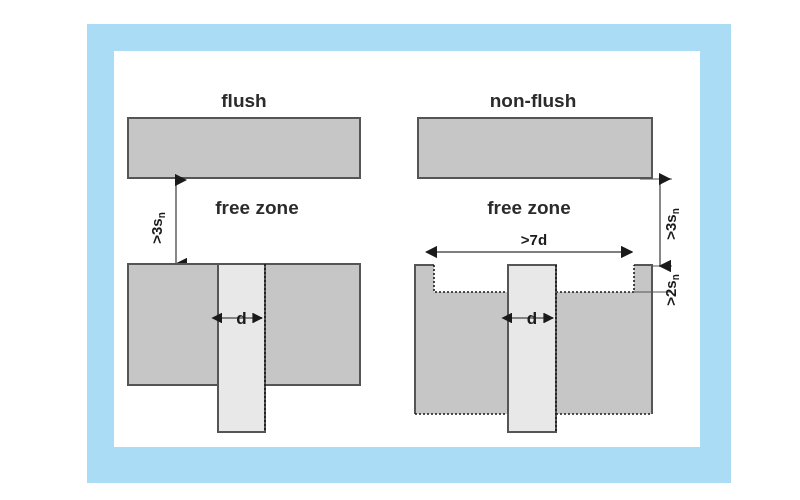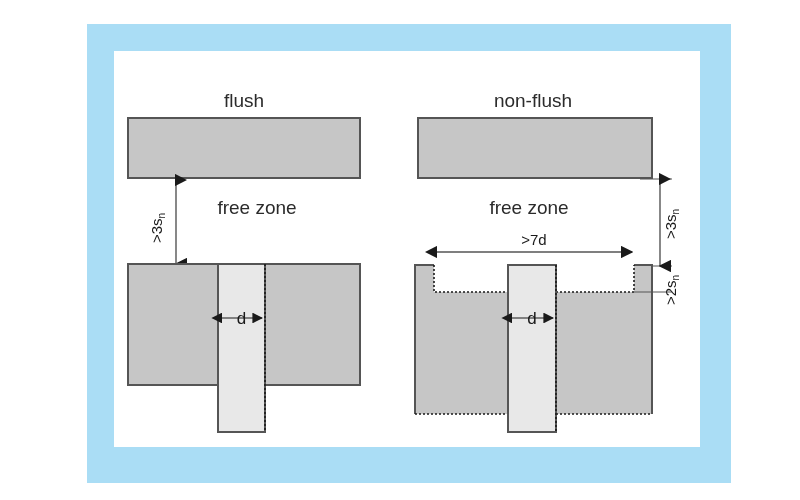--- a/index.html
+++ b/index.html
@@ -11,20 +11,21 @@
     width: 800px;
     height: 500px;
     font-family: "Liberation Sans", sans-serif;
     overflow: hidden;
   }
   #canvas {
     position: relative;
     width: 800px;
     height: 384px;
     background: #ffffff;
+    font-weight: bold;
   }
   #frame {
     position: absolute;
     left: 87px;
     top: 24px;
     width: 644px;
     height: 459px;
     background: #aaddf5;
     box-sizing: border-box;
   }

